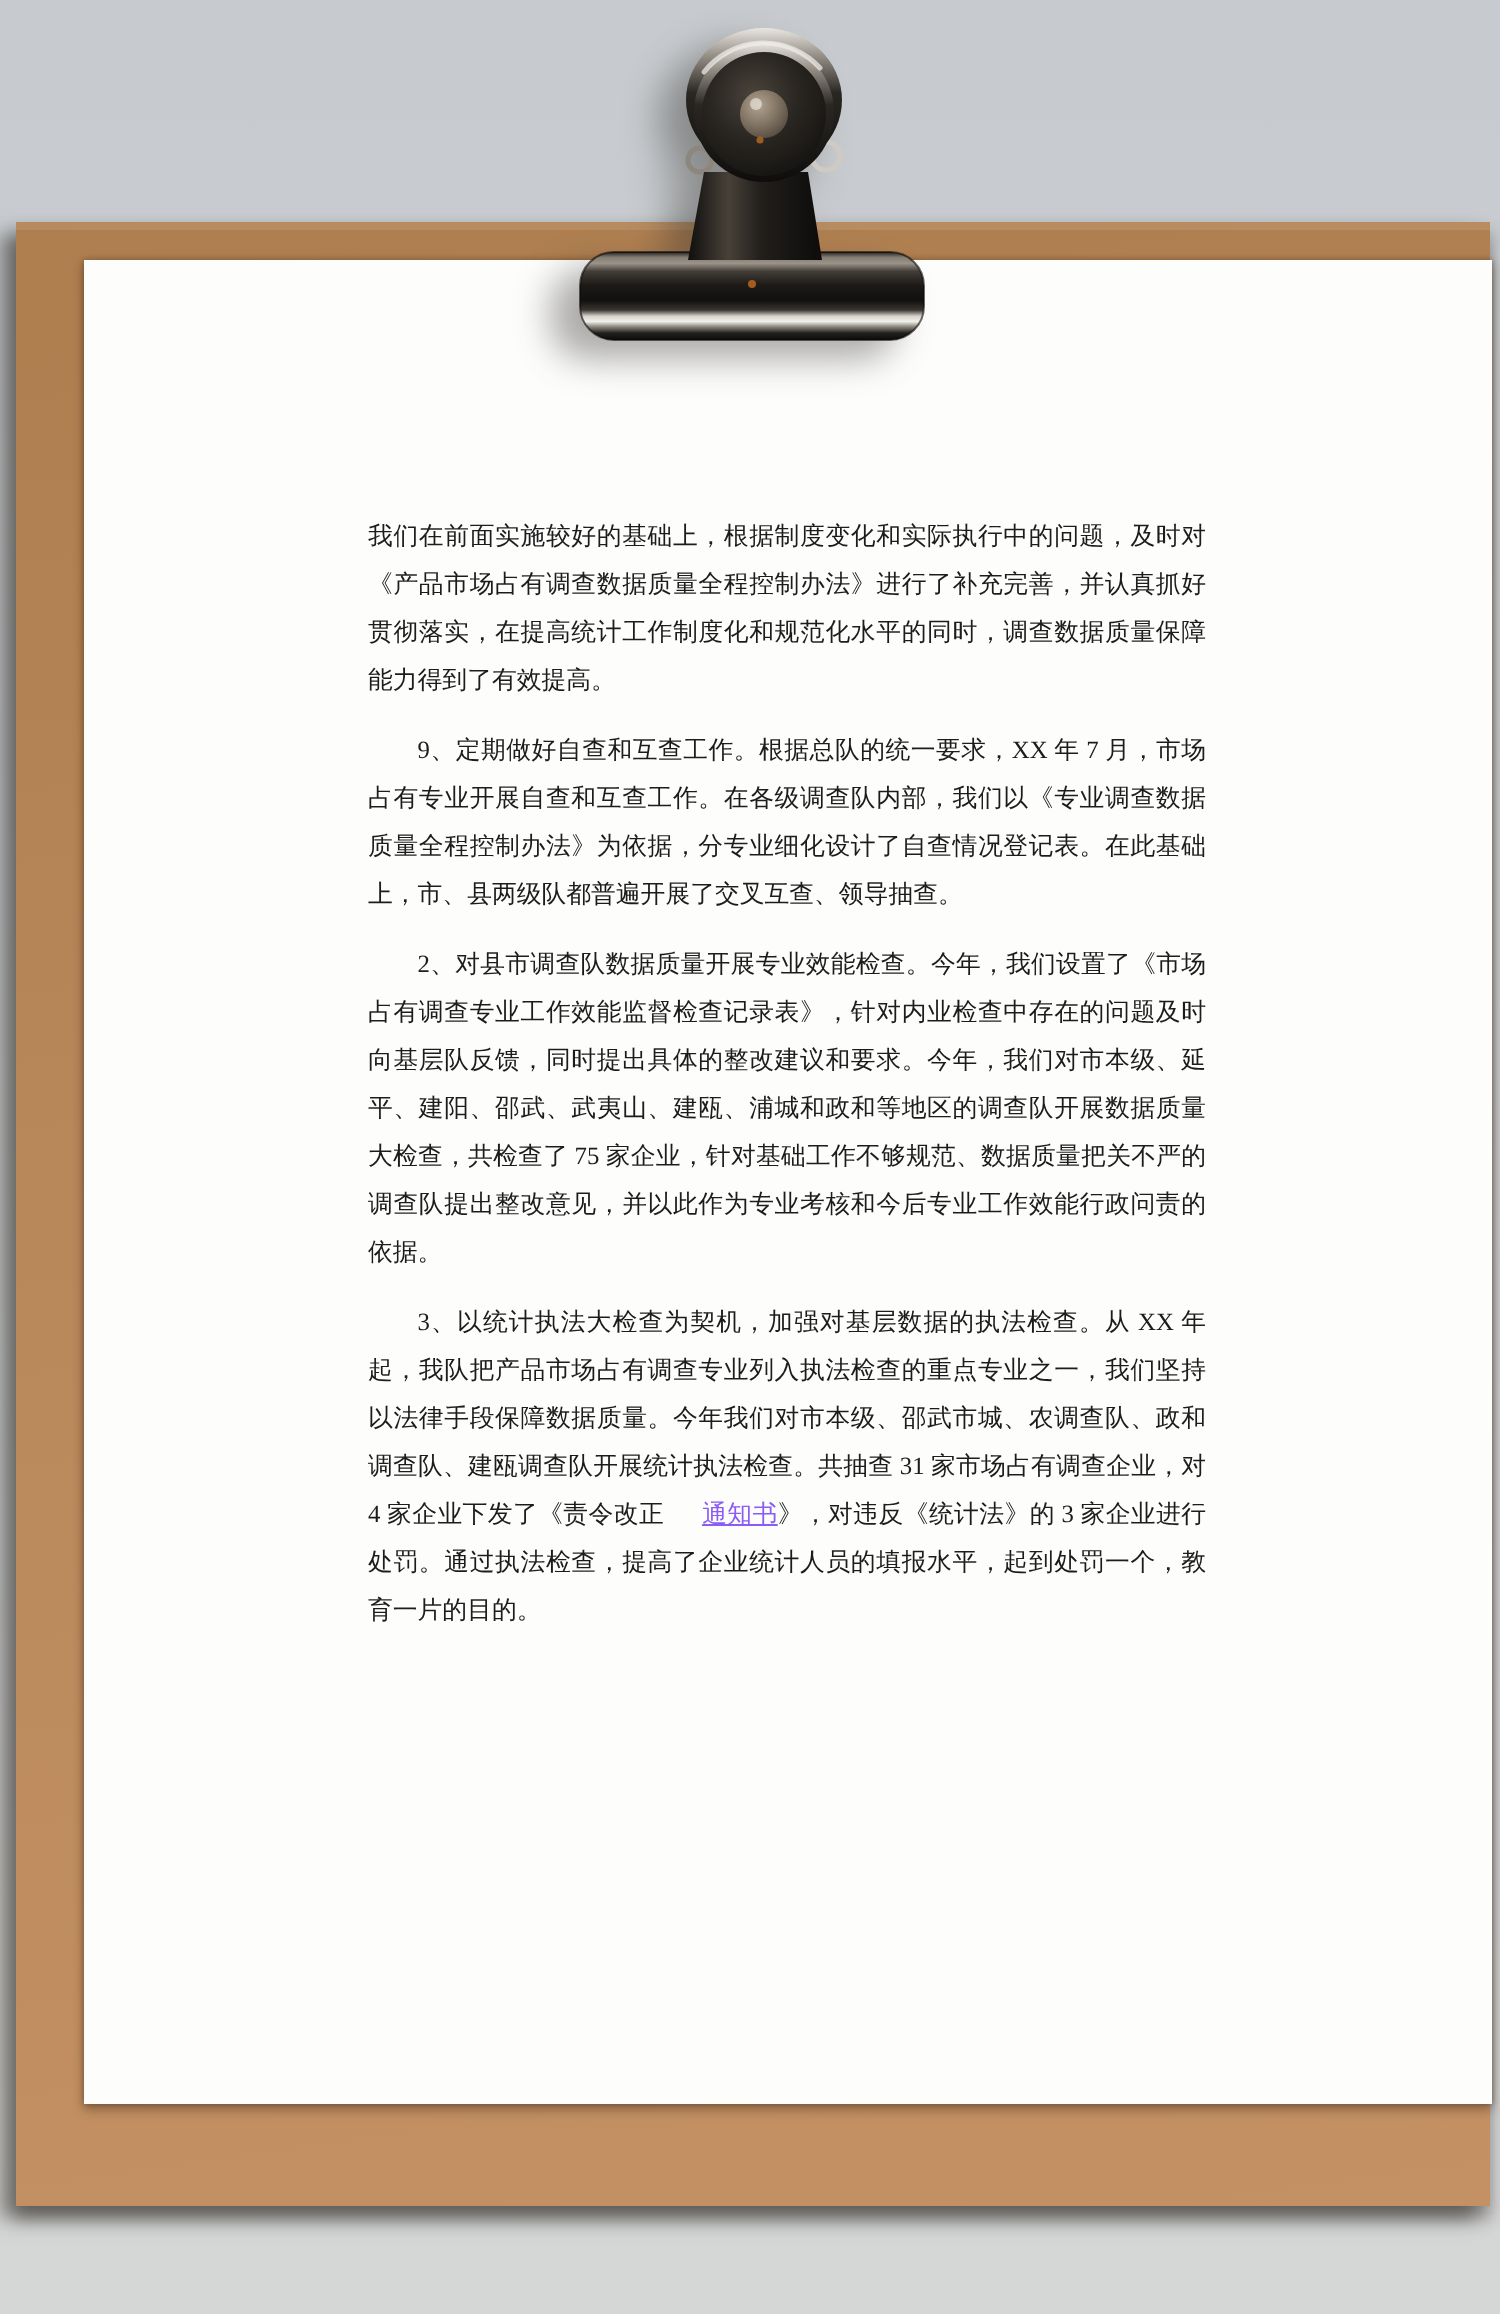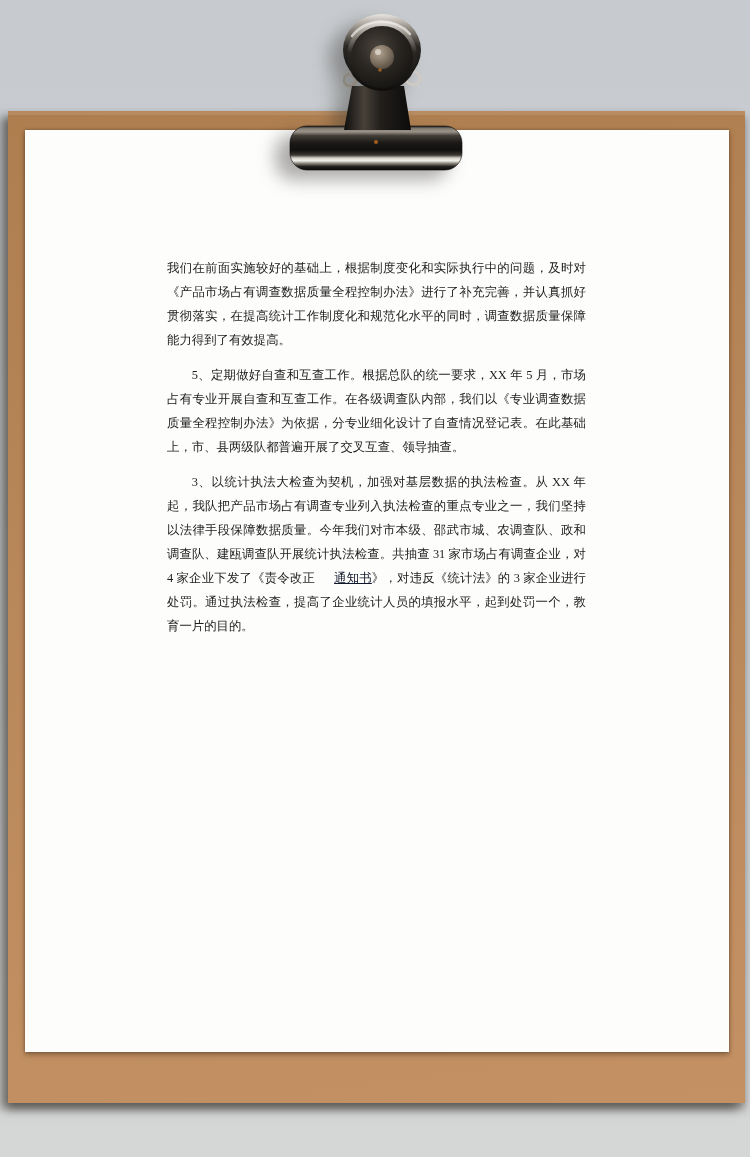--- a/index.html
+++ b/index.html
@@ -11,48 +11,49 @@
   .clipboard{
     position:absolute;left:8px;top:111px;width:737px;height:992px;
     background:linear-gradient(172deg,#ae7e4f 0%,#b8875a 45%,#c39164 100%);
     box-shadow:-8px 6px 9px rgba(50,45,40,0.50), 0 6px 8px rgba(50,45,40,0.45);
   }
   .clipboard::before{ 
     content:"";position:absolute;left:0;top:0;right:0;height:4px;
     background:rgba(255,255,255,0.10);
   }
   .paper{
-    position:absolute;left:25px;top:130px;width:704px;height:922px;
+    position:absolute;left:42px;top:130px;width:704px;height:922px;
     background:#fdfdfc;
     box-shadow:0 0 3px rgba(70,45,25,0.50), 0 3px 5px rgba(70,45,25,0.38);
   }
   .doc-content{
     padding:126px 143px 0 142px;
     font-size:12.4px;line-height:24px;color:#1c1c1c;
     text-align:justify;
   }
   .doc-content p{margin:0 0 11px 0;}
   .doc-content p.indent{text-indent:2em;}
-  .doc-content a{color:#0f172a;text-decoration:underline;margin-left:19px;}
+  .doc-content a{color:#8b5cf6;text-decoration:underline;margin-left:19px;}
   .clip-svg{
     position:absolute;left:280px;top:12px;width:196px;height:172px;
     filter:drop-shadow(-14px 9px 9px rgba(55,52,48,0.42));
   }
 </style>
 </head>
 <body>
 
 <div class="scene">
 
   <div class="clipboard"></div>
 
   <div class="paper">
     <div class="doc-content">
       <p>我们在前面实施较好的基础上，根据制度变化和实际执行中的问题，及时对《产品市场占有调查数据质量全程控制办法》进行了补充完善，并认真抓好贯彻落实，在提高统计工作制度化和规范化水平的同时，调查数据质量保障能力得到了有效提高。</p>
-      <p class="indent">5、定期做好自查和互查工作。根据总队的统一要求，XX 年 5 月，市场占有专业开展自查和互查工作。在各级调查队内部，我们以《专业调查数据质量全程控制办法》为依据，分专业细化设计了自查情况登记表。在此基础上，市、县两级队都普遍开展了交叉互查、领导抽查。</p>
+      <p class="indent">9、定期做好自查和互查工作。根据总队的统一要求，XX 年 7 月，市场占有专业开展自查和互查工作。在各级调查队内部，我们以《专业调查数据质量全程控制办法》为依据，分专业细化设计了自查情况登记表。在此基础上，市、县两级队都普遍开展了交叉互查、领导抽查。</p>
+      <p class="indent">2、对县市调查队数据质量开展专业效能检查。今年，我们设置了《市场占有调查专业工作效能监督检查记录表》，针对内业检查中存在的问题及时向基层队反馈，同时提出具体的整改建议和要求。今年，我们对市本级、延平、建阳、邵武、武夷山、建瓯、浦城和政和等地区的调查队开展数据质量大检查，共检查了 75 家企业，针对基础工作不够规范、数据质量把关不严的调查队提出整改意见，并以此作为专业考核和今后专业工作效能行政问责的依据。</p>
       <p class="indent"><span>3、以统计执法大检查为契机，加强对基层数据的执法检查。从 XX 年起，我队把产品市场占有调查专业列入执法检查的重点专业之一，我们坚持以法律手段保障数据质量。今年我们对市本级、邵武市城、农调查队、政和调查队、建瓯调查队开展统计执法检查。共抽查 31 家市场占有调查企业，对 4 家企业下发了《责令改正</span><a href="#">通知书</a><span>》，对违反《统计法》的 3 家企业进行处罚。通过执法检查，提高了企业统计人员的填报水平，起到处罚一个，教育一片的目的。</span></p>
     </div>
   </div>
 
   <svg class="clip-svg" viewBox="0 0 196 172" xmlns="http://www.w3.org/2000/svg">
     <defs>
       <linearGradient id="rimGrad" x1="0" y1="0" x2="0" y2="1">
         <stop offset="0%" stop-color="#e9e6e1"></stop>
         <stop offset="18%" stop-color="#9a948b"></stop>
         <stop offset="45%" stop-color="#2a2723"></stop>

